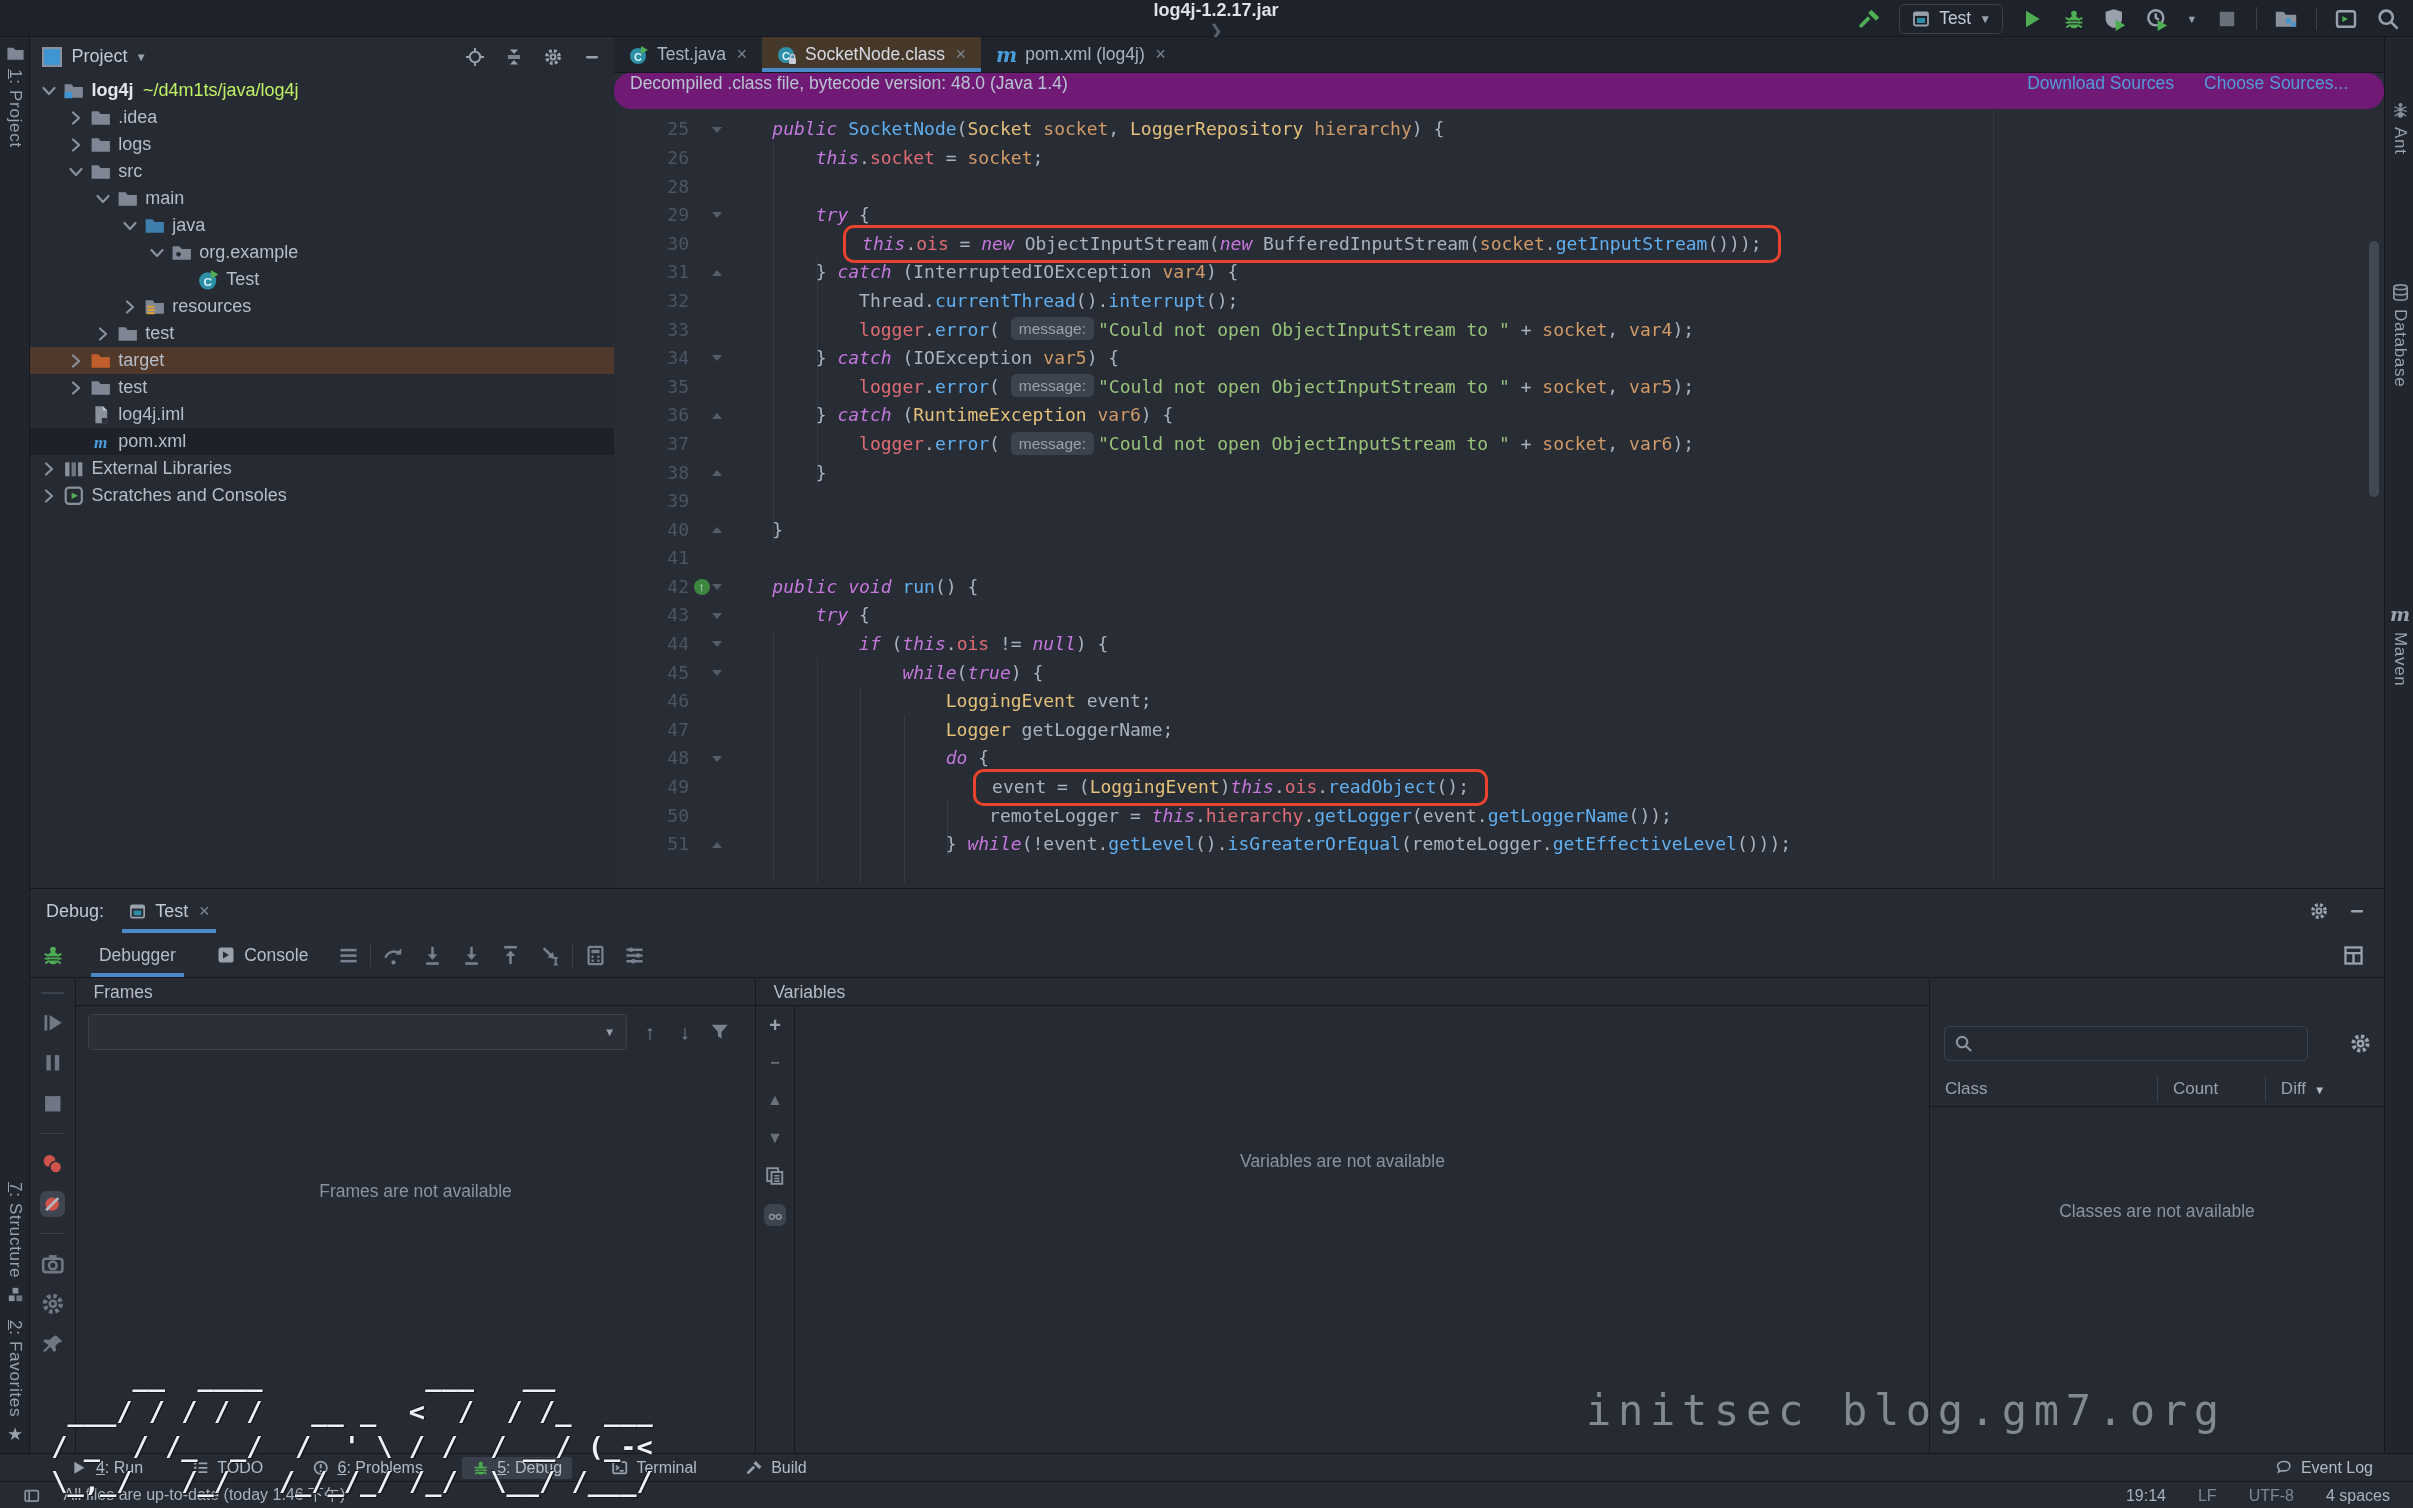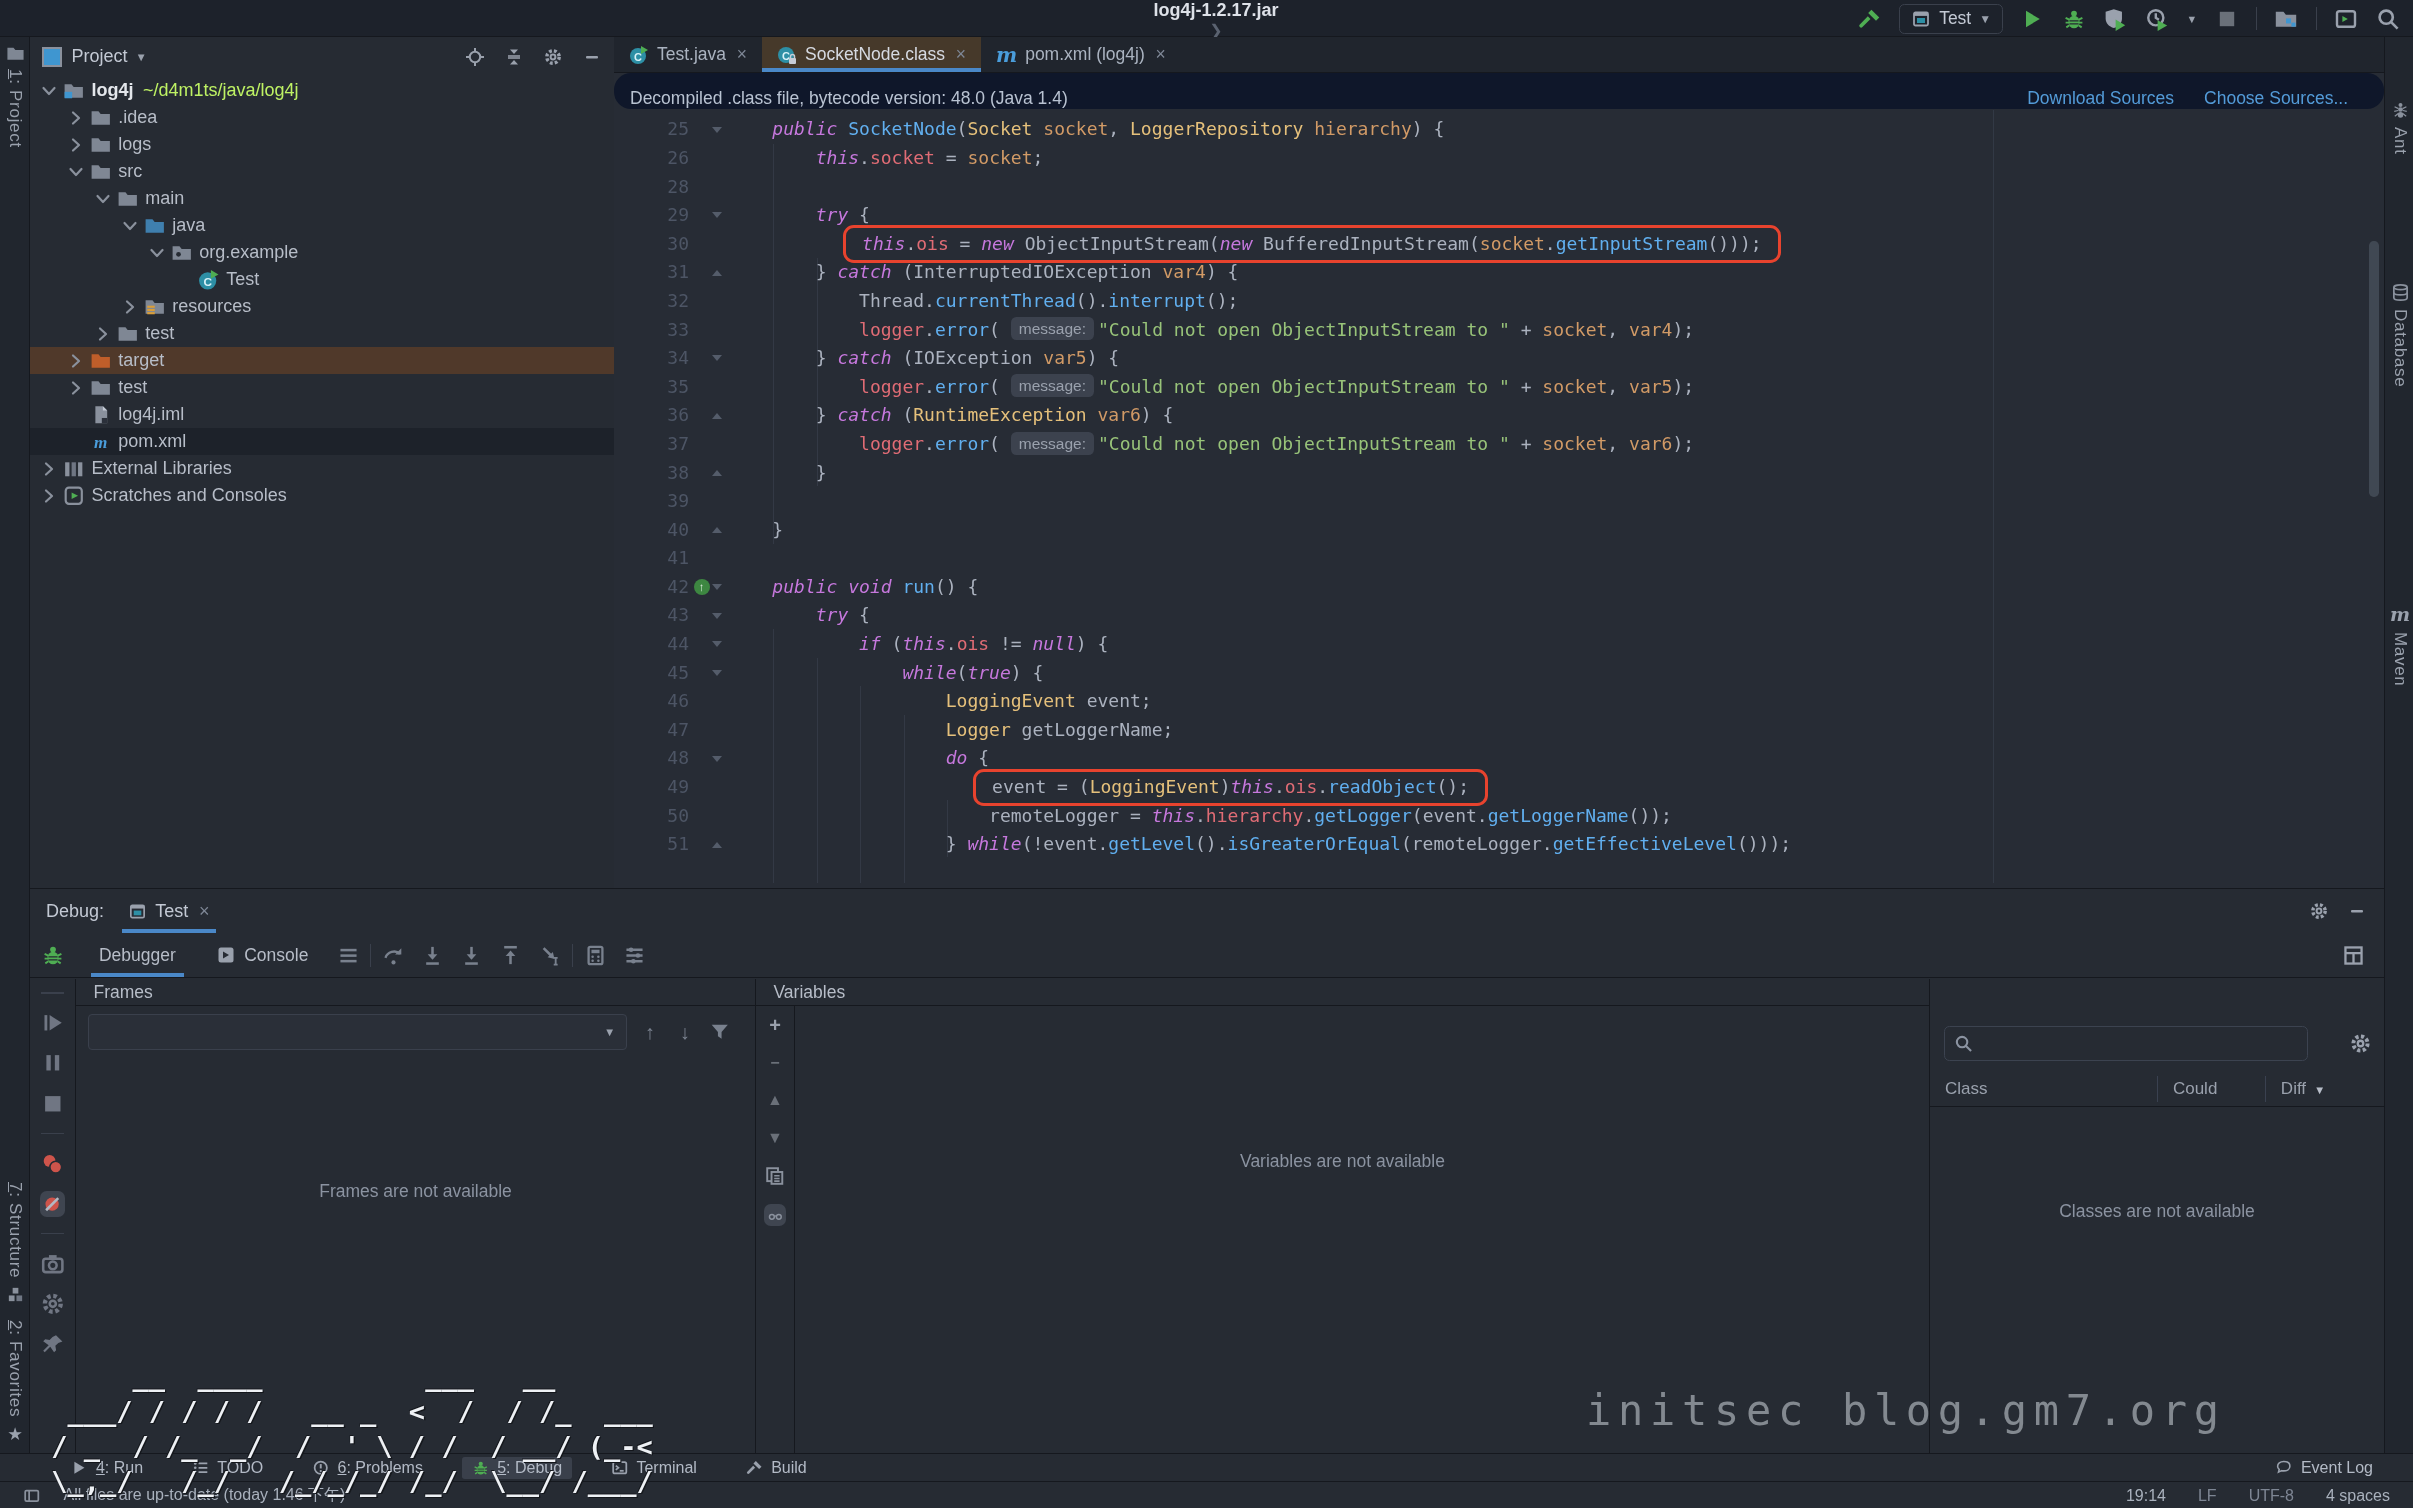--- a/index.html
+++ b/index.html
@@ -46,21 +46,21 @@
   .thint{color:#bef264;margin-left:9.4px;}
 
   
   #editor{left:614px;top:37px;width:1770px;height:851px;background:#272c35;}
   #etabs{height:36px;background:#20252d;border-bottom:0.7px solid #15181e;display:flex;align-items:stretch;}
   .etab{display:flex;align-items:center;gap:8px;padding:0 15px;font-size:17.5px;color:#aab3c0;position:relative;}
   .etab.active{background:#46392a;color:#d6dae2;}
   .etab.active::after{content:"";position:absolute;left:0;right:0;bottom:0;height:4px;background:#4a88c8;}
   .etab .x{color:#7e8796;font-size:17.5px;margin-left:2.7px;}
   .etab .mvn{font-family:"DejaVu Serif",serif;font-style:italic;font-weight:bold;color:#4a9ddb;font-size:20px;}
-  #banner{height:36px;background:#0f172a;display:flex;align-items:flex-end;padding:0 16px;font-size:17.5px;color:#b9c3d2;border-radius:17px;}
+  #banner{height:36px;background:#701a75;display:flex;align-items:flex-start;padding:0 16px;font-size:17.5px;color:#b9c3d2;border-radius:17px;}
   #banner .blinks{margin-left:auto;display:flex;gap:30px;padding-right:20px;}
   #banner .blinks span{color:#539bd8;}
   #code{position:absolute;top:73px;left:0;width:1770px;bottom:5px;overflow:hidden;
     font-family:"DejaVu Sans Mono",monospace;font-size:18px;line-height:28.6px;}
   #code-lines{position:absolute;top:5.4px;left:0;right:0;}
   .cline{display:flex;height:28.6px;align-items:center;white-space:pre;}
   .lnum{width:75px;text-align:right;color:#4d5565;flex:none;}
   .gut{width:40px;flex:none;display:flex;align-items:center;justify-content:flex-end;padding-right:6.7px;gap:2.7px;}
   .fold{width:0;height:0;}
   .fold.fd{border-left:5.4px solid transparent;border-right:5.4px solid transparent;border-top:6.7px solid #545c6a;}
@@ -844,21 +844,21 @@
       </div>
       <span class="ic abs" id="mem-gear">
           <svg viewBox="0 0 20 20" xmlns="http://www.w3.org/2000/svg">
             <circle cx="10" cy="10" r="6.2" fill="none" stroke="currentColor" stroke-width="3.4" stroke-dasharray="2.8 2.1"></circle>
             <circle cx="10" cy="10" r="2.4" fill="none" stroke="currentColor" stroke-width="2"></circle>
           </svg>
         </span>
       <div id="mem-cols">
           <span class="col" style="width: 229px;">Class</span>
           <span class="cdiv"></span>
-          <span class="col" style="width: 108px;">Could</span>
+          <span class="col" style="width: 108px;">Count</span>
           <span class="cdiv"></span>
           <span class="col" style="width: 119px;">Diff<span class="dn">▼</span></span>
         </div>
       <div class="empty-msg" style="top:222px">Classes are not available</div>
     </div>
   </div>
 </div>
 
 <div id="bbar" class="abs">
   <span class="bitem">

